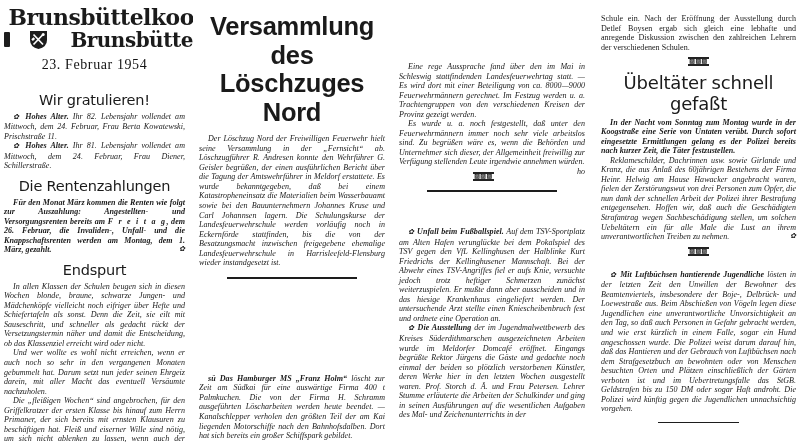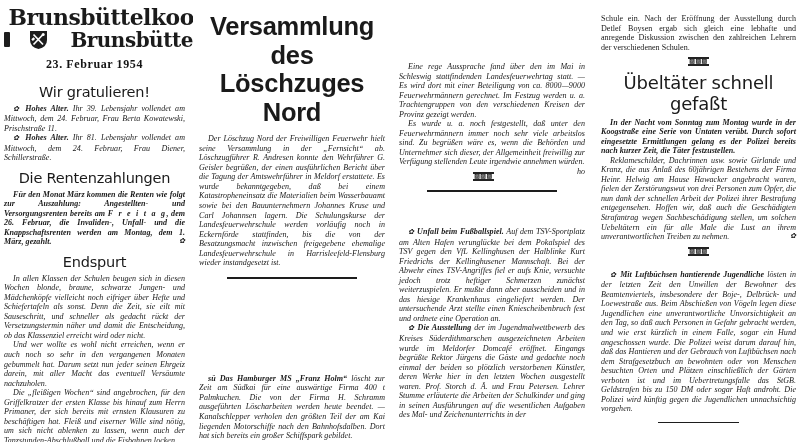--- a/index.html
+++ b/index.html
@@ -38,22 +38,22 @@
     margin-top:1px;
   }
   .mast-line2{font-size:21px;}
   .crest{
     width:21px;height:21px;flex:0 0 auto;position:relative;
   }
   .crest svg{display:block;}
   .bar{width:6px;height:15px;background:#1d1d1d;border-radius:1px;flex:0 0 auto;}
   .bar.right{width:7px;}
   .mast-date{
-    font-size:12px;font-weight:700;letter-spacing:0.6px;
-    margin-top:7px;margin-bottom:12px;
+    font-size:14px;font-weight:400;letter-spacing:0.6px;
+    margin-top:7px;margin-bottom:19px;
   }
 
   
   h1.head-main{
     font-family:Liberation Sans, sans-serif;
     font-weight:700;
     font-size:25.5px;
     line-height:1.12;
     text-align:center;
     margin:12px 0 8px 0;
@@ -128,21 +128,21 @@
           </svg>
         </span>
         <div class="mast-line2">Brunsbüttel</div>
         <div class="bar right"></div>
       </div>
       <div class="mast-date">23. Februar 1954</div>
     </div>
 
     <h2 class="head">Wir gratulieren!</h2>
 
-    <p class="ind"><span class="star">✿</span> <b>Hohes Alter.</b><span> Ihr 39. Lebensjahr vollendet am Mittwoch, dem 24. Februar, Frau Berta Kowatewski, Prischstraße 11.</span></p>
+    <p class="ind"><span class="star">✿</span> <b>Hohes Alter.</b><span> Ihr 82. Lebensjahr vollendet am Mittwoch, dem 24. Februar, Frau Berta Kowatewski, Prischstraße 11.</span></p>
 
     <p class="ind"><span class="star">✿</span> <b>Hohes Alter.</b><span> Ihr 81. Lebensjahr vollendet am Mittwoch, dem 24. Februar, Frau Diener, Schillerstraße.</span></p>
 
     <h2 class="head">Die Rentenzahlungen</h2>
 
     <p class="ind"><b>Für den Monat März kommen die Renten wie folgt zur Auszahlung: Angestellten- und Versorgungsrenten bereits am </b><b class="sp">F r e i t a g</b><b>, dem 26. Februar, die Invaliden-, Unfall- und die Knappschaftsrenten werden am Montag, dem 1. März, gezahlt.</b> <span class="sig star">✿</span></p>
 
     <h2 class="head">Endspurt</h2>
 
     <p class="ind">In allen Klassen der Schulen beugen sich in diesen Wochen blonde, braune, schwarze Jungen- und Mädchenköpfe vielleicht noch eifriger über Hefte und Schiefertafeln als sonst. Denn die Zeit, sie eilt mit Sauseschritt, und schneller als gedacht rückt der Versetzungstermin näher und damit die Entscheidung, ob das Klassenziel erreicht wird oder nicht.</p>

